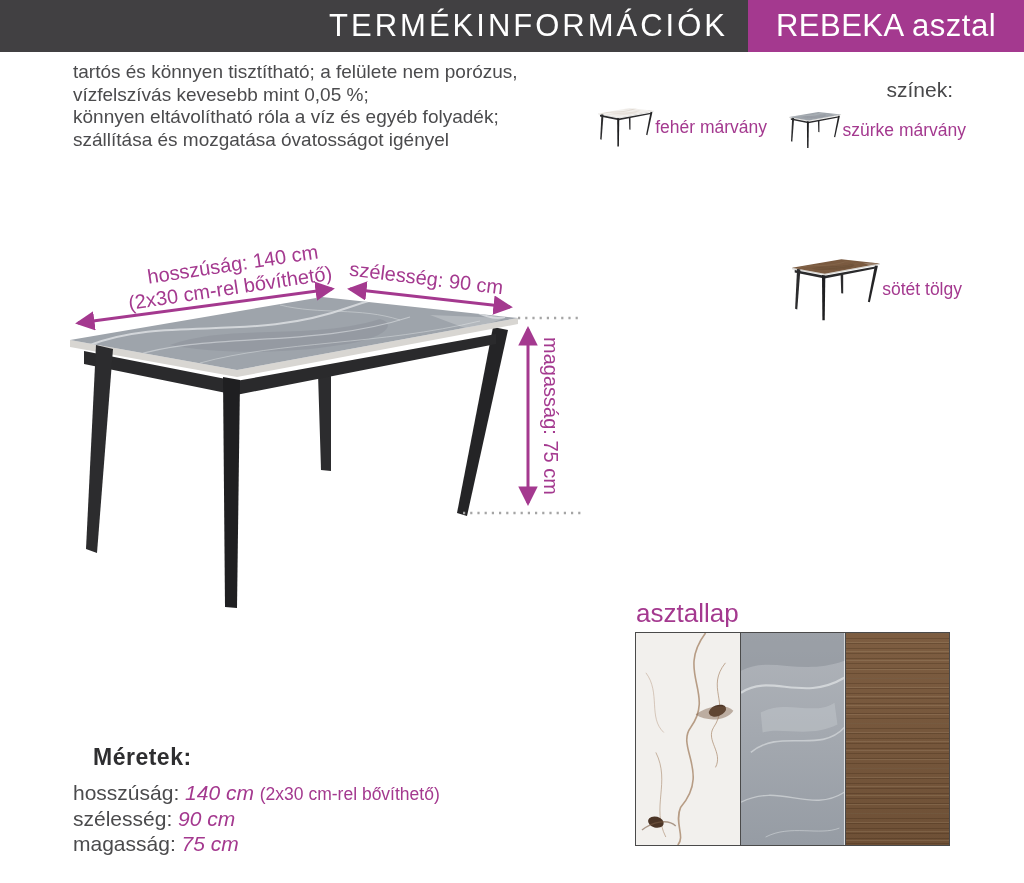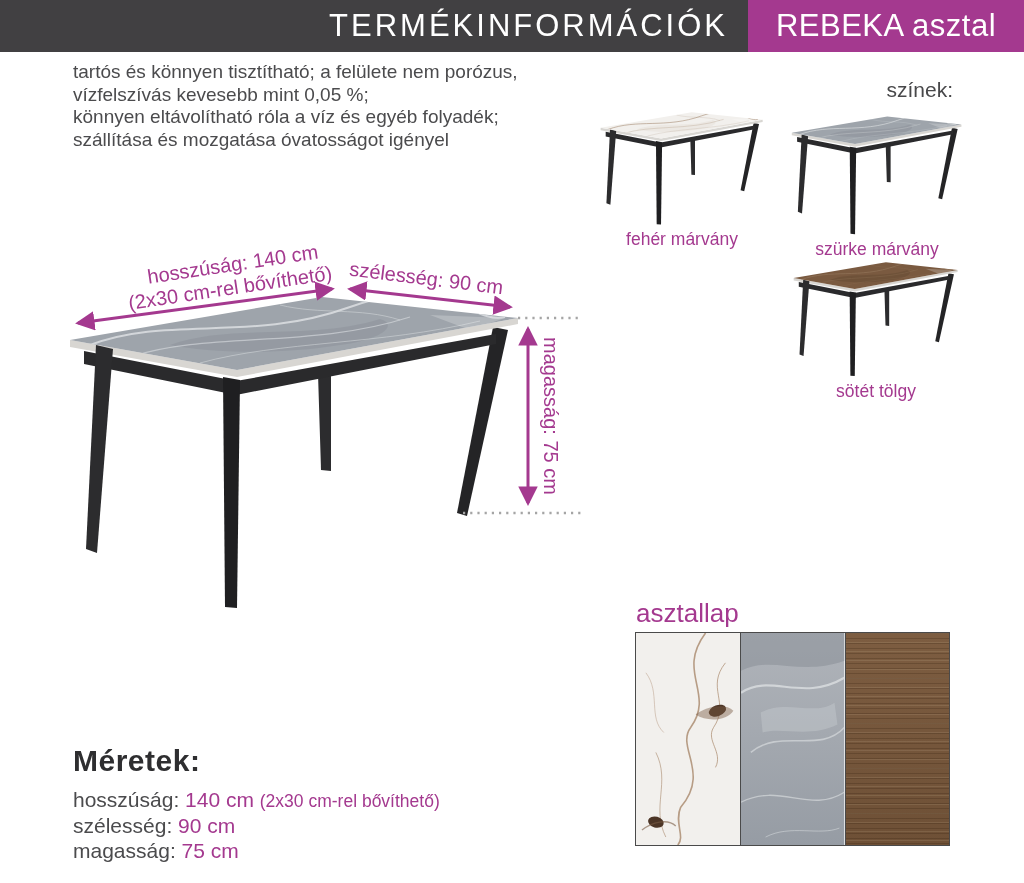--- a/index.html
+++ b/index.html
@@ -24,41 +24,41 @@
   .header-dark .title{color:#ffffff;font-size:31px;font-weight:500;letter-spacing:3px;white-space:nowrap;}
   .header-accent{
     position:absolute;left:748px;top:0;width:276px;height:52px;background:var(--accent);
     display:flex;align-items:center;justify-content:center;
   }
   .header-accent .product{color:#ffffff;font-size:31px;font-weight:500;letter-spacing:.5px;white-space:nowrap;}
   
   .desc{position:absolute;left:73px;top:61px;color:var(--text-gray);font-size:19px;line-height:22.5px;}
   
   .szinek{position:absolute;left:780px;top:78px;width:173px;text-align:right;color:#48484a;font-size:21px;font-weight:500;}
-  .color-option{position:absolute;display:flex;flex-direction:column;align-items:center;}
+  .color-option{position:absolute;display:flex;flex-direction:row;align-items:center;}
   .color-option .opt-label{color:var(--accent);font-size:17.5px;font-weight:500;margin-top:2px;white-space:nowrap;}
   .opt-1{left:597px;top:106px;width:170px;}
   .opt-2{left:788px;top:110px;width:178px;}
   .opt-3{left:790px;top:256px;width:172px;}
   .mini-table{display:block;width:100%;}
   
   .finish-gray-marble{--top-base:var(--gray-marble);--top-vein:#dcdfe2;--top-dark:#878d95;}
   .finish-white-marble{--top-base:var(--white-marble);--top-vein:#a98f78;--top-dark:#e3ddd4;}
   .finish-dark-oak{--top-base:var(--dark-oak);--top-vein:#95785c;--top-dark:#5f4630;}
   
   .diagram{position:absolute;left:50px;top:245px;width:560px;height:400px;}
   .dim-line{stroke:var(--accent);stroke-width:3;}
   .dim-text{fill:var(--accent);font-size:20px;font-weight:500;}
   .dotted{stroke:#a5a5a5;stroke-width:2.4;stroke-dasharray:2.2 5;fill:none;}
   
   .meretek{position:absolute;left:73px;top:744px;}
-  .meretek-heading{color:var(--heading-dark);font-size:30px;font-weight:800;letter-spacing:.5px;margin-bottom:10px;}
+  .meretek-heading{color:var(--heading-dark);font-size:23px;font-weight:800;letter-spacing:.5px;margin-bottom:10px;margin-left:20px;}
   .dim-row{font-size:21px;line-height:23.5px;white-space:nowrap;}
   .dim-row .dim-label{color:var(--text-gray);}
-  .dim-row .dim-value{color:var(--accent);}
+  .dim-row .dim-value{color:var(--accent);font-style:italic;}
   .dim-row .dim-note{color:var(--accent);font-size:17.5px;}
   
   .asztallap-label{position:absolute;left:636px;top:598px;color:var(--accent);font-size:26px;font-weight:500;}
   .swatch-strip{
     position:absolute;left:635px;top:632px;width:315px;height:214px;
     display:flex;border:1px solid #4a4a4a;box-sizing:border-box;background:#fff;
   }
   .swatch{width:105px;height:100%;box-sizing:border-box;}
   .swatch + .swatch{border-left:1px solid #4a4a4a;}
   .sw-wood{

